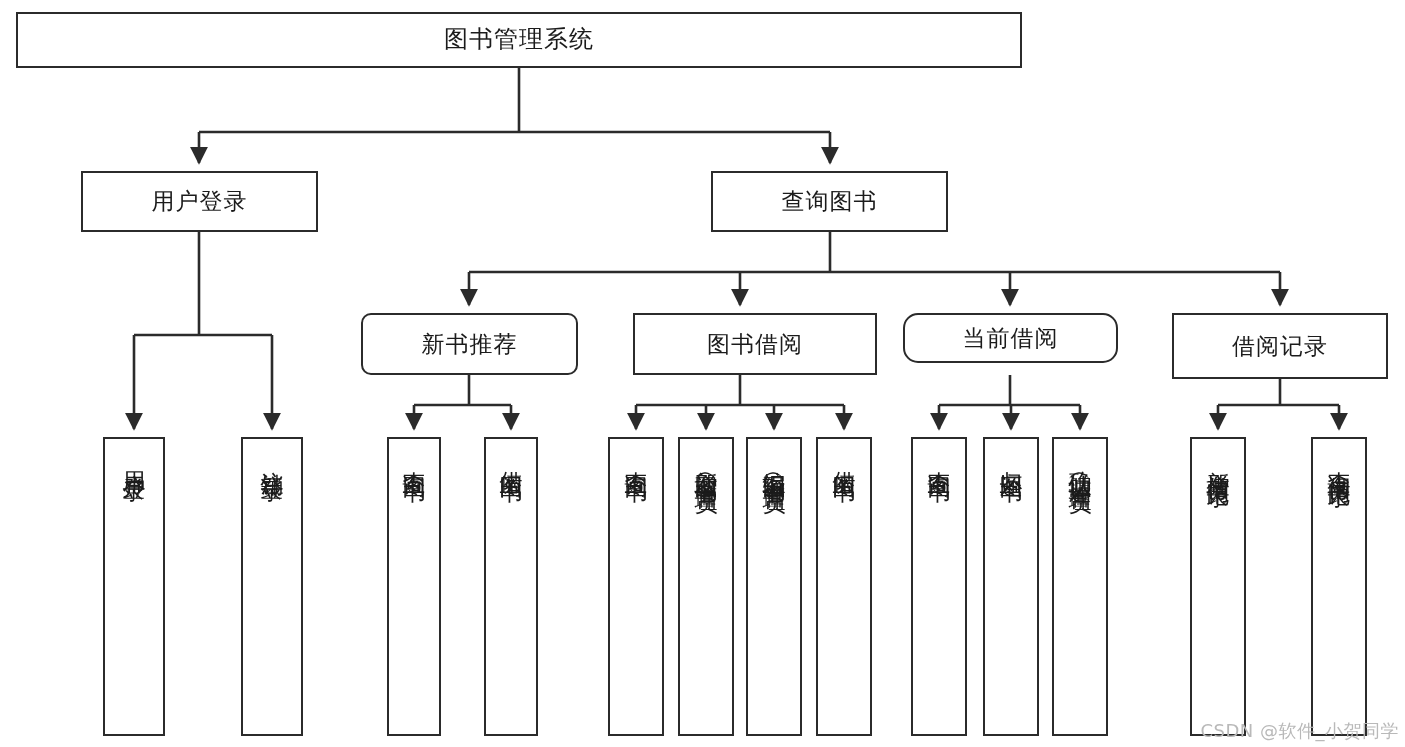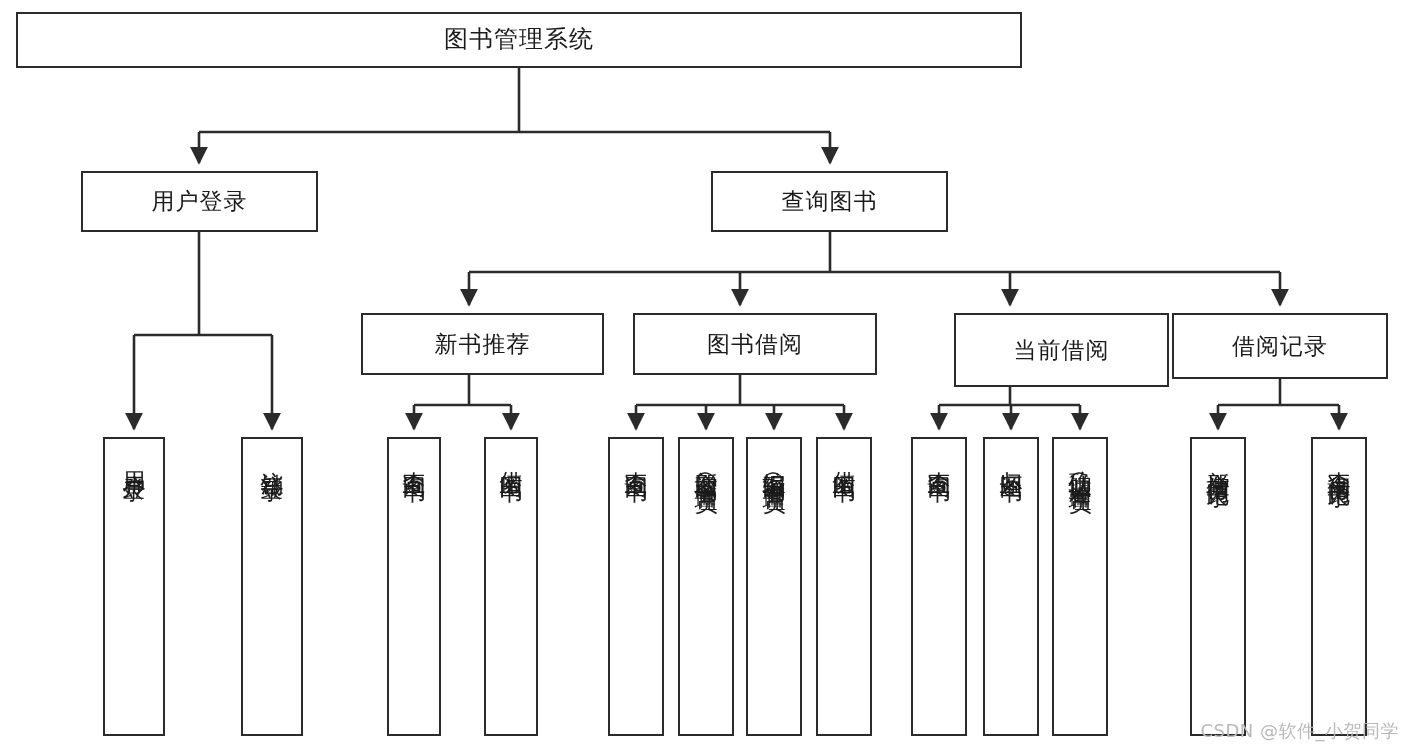--- a/index.html
+++ b/index.html
@@ -130,27 +130,27 @@
     <span>图书管理系统</span>
   </div>
 
   <div class="node horiz" style="left:81px; top:171px; width:237px; height:61px;">
     <span>用户登录</span>
   </div>
   <div class="node horiz" style="left:711px; top:171px; width:237px; height:61px;">
     <span>查询图书</span>
   </div>
 
-  <div class="node horiz" style="left:361px; top:313px; width:243px; height:62px;">
+  <div class="node horiz" style="left:361px; top:313px; width:217px; height:62px;border-radius:10px;">
     <span>新书推荐</span>
   </div>
   <div class="node horiz" style="left:633px; top:313px; width:244px; height:62px;">
     <span>图书借阅</span>
   </div>
-  <div class="node horiz" style="left:954px; top:313px; width:215px; height:74px;">
+  <div class="node horiz" style="left:903px; top:313px; width:215px; height:50px;border-radius:15px;">
     <span>当前借阅</span>
   </div>
   <div class="node horiz" style="left:1172px; top:313px; width:216px; height:66px;">
     <span>借阅记录</span>
   </div>
 
   <div class="node leaf" style="left:103px; top:437px; width:62px; height:299px;">
     <span class="vtext">用户登录</span>
   </div>
   <div class="node leaf" style="left:241px; top:437px; width:62px; height:299px;">

